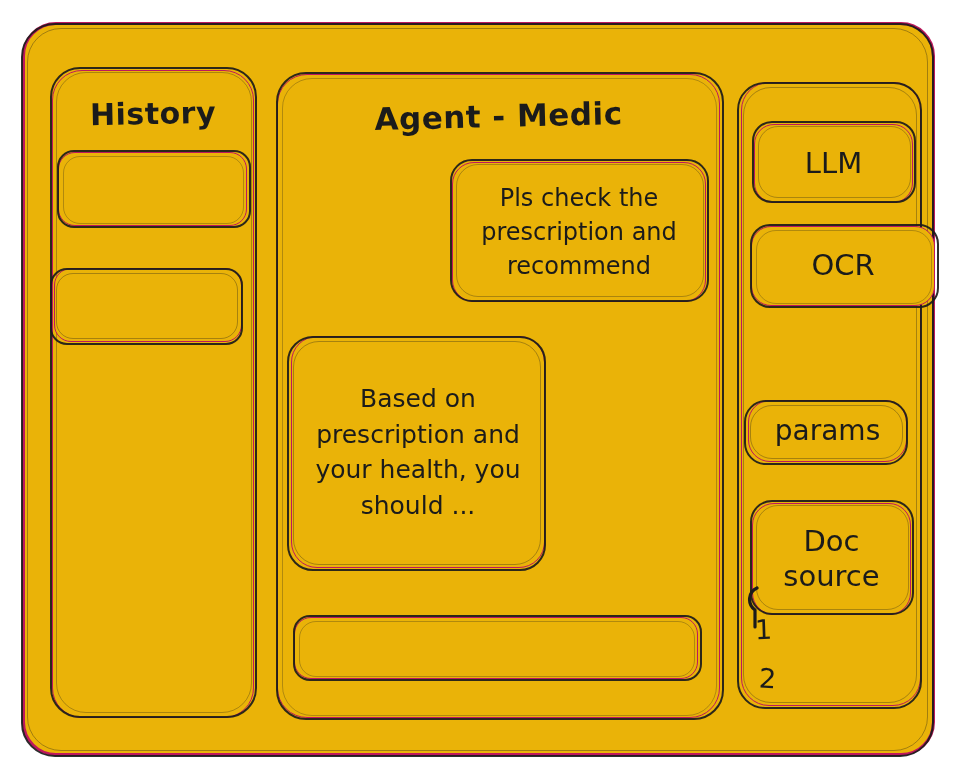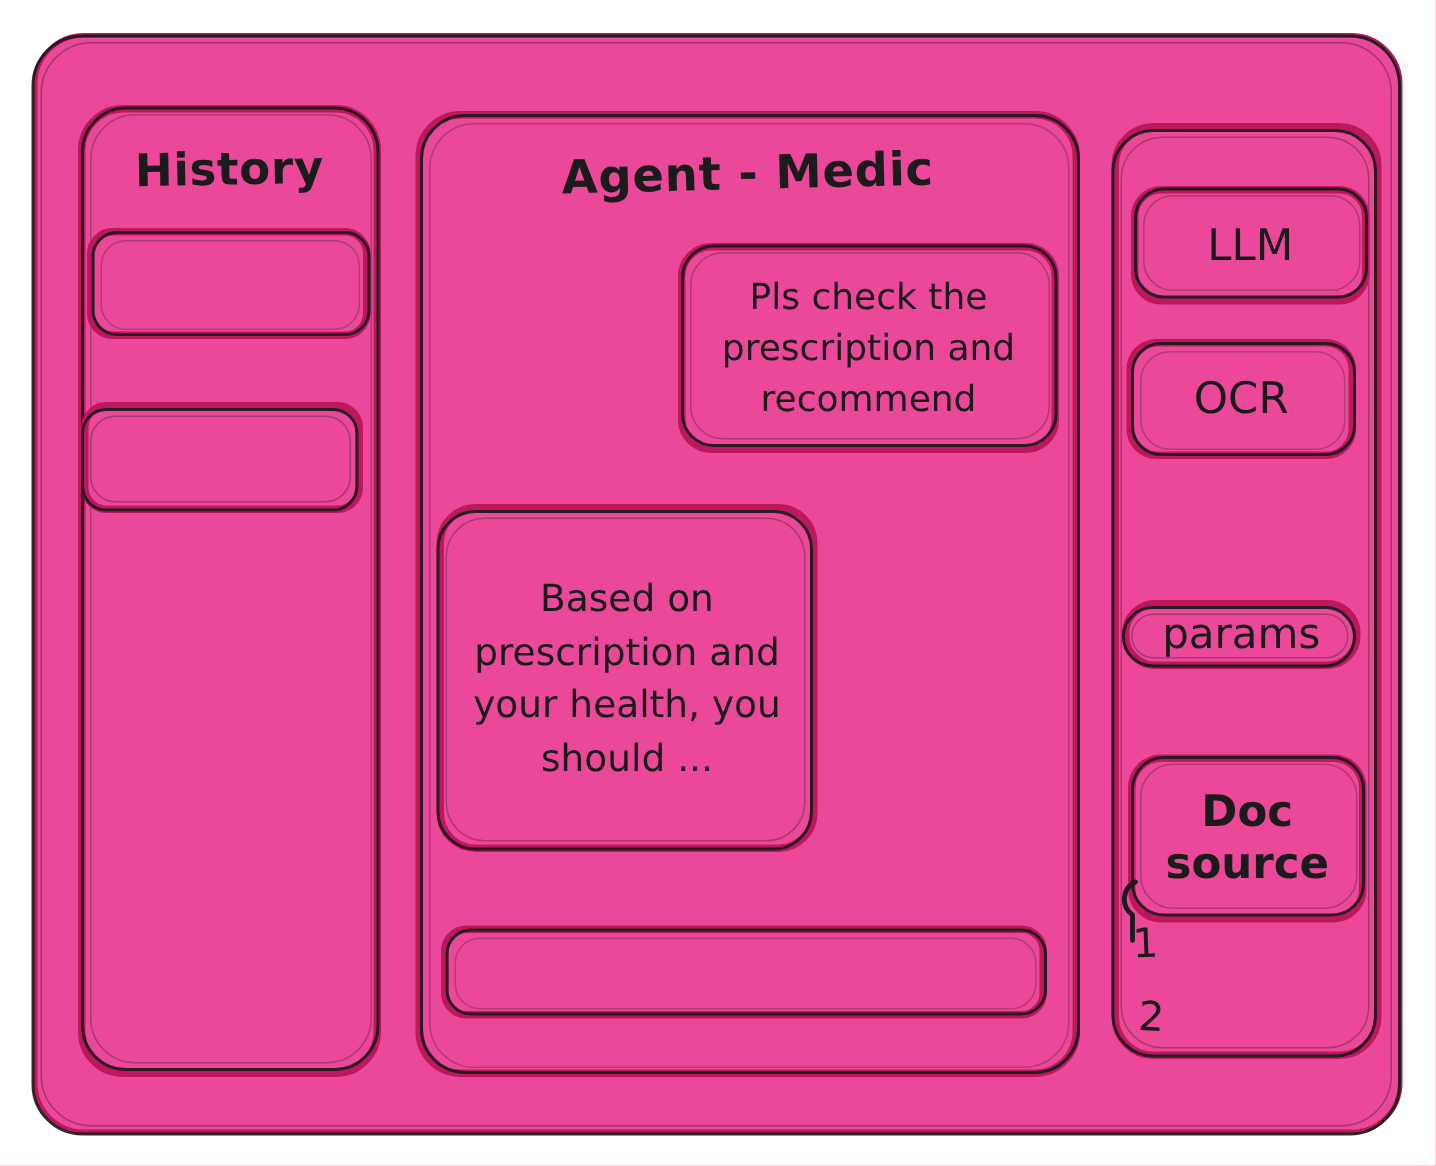--- a/index.html
+++ b/index.html
@@ -18,22 +18,22 @@
     position: relative;
     width: 957px;
     height: 777px;
     overflow: hidden;
   }
 
   
   
   .sk {
     position: absolute;
-    background: #ec4899;
-    border: 5px solid #be185d;
+    background: #eab308;
+    border: 1px solid #be185d;
     box-sizing: border-box;
   }
   .sk::after {
     content: "";
     position: absolute;
     left: -4px;
     top: -2px;
     right: -2px;
     bottom: -4px;
     border: 2.2px solid #1b1b1b;
@@ -189,39 +189,38 @@
   #tool-llm {
     left: 754px;
     top: 124px;
     width: 159px;
     height: 79px;
     border-radius: 20px;
   }
   #tool-ocr {
     left: 751px;
     top: 226px;
-    width: 153px;
+    width: 184px;
     height: 80px;
     border-radius: 20px;
     padding-left: 40px;
   }
   #tool-params {
     left: 748px;
     top: 400px;
     width: 159px;
-    height: 46px;
+    height: 62px;
     border-radius: 22px;
   }
   #tool-docsource {
     left: 752px;
     top: 503px;
     width: 159px;
     height: 112px;
     border-radius: 22px;
-    font-weight: bold;
   }
   .chip-label {
     position: absolute;
     left: 0; right: 0; top: 50%;
     transform: translateY(-50%);
     text-align: center;
     color: #1b1b1b;
     font-size: 29px;
     line-height: 1.22;
     font-family: "DejaVu Sans", sans-serif;

